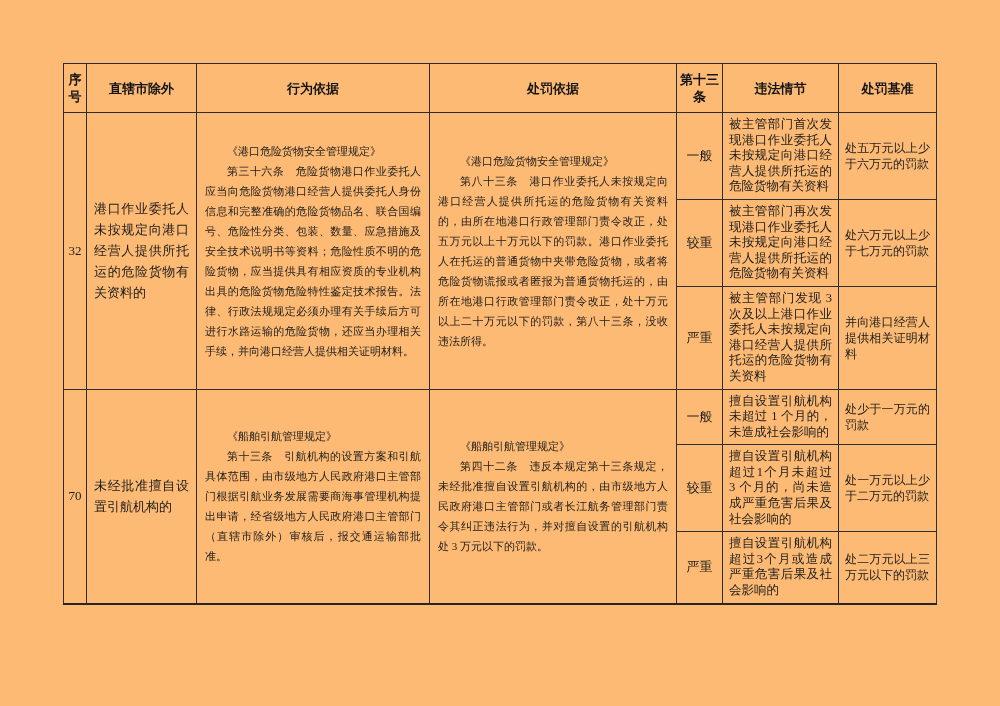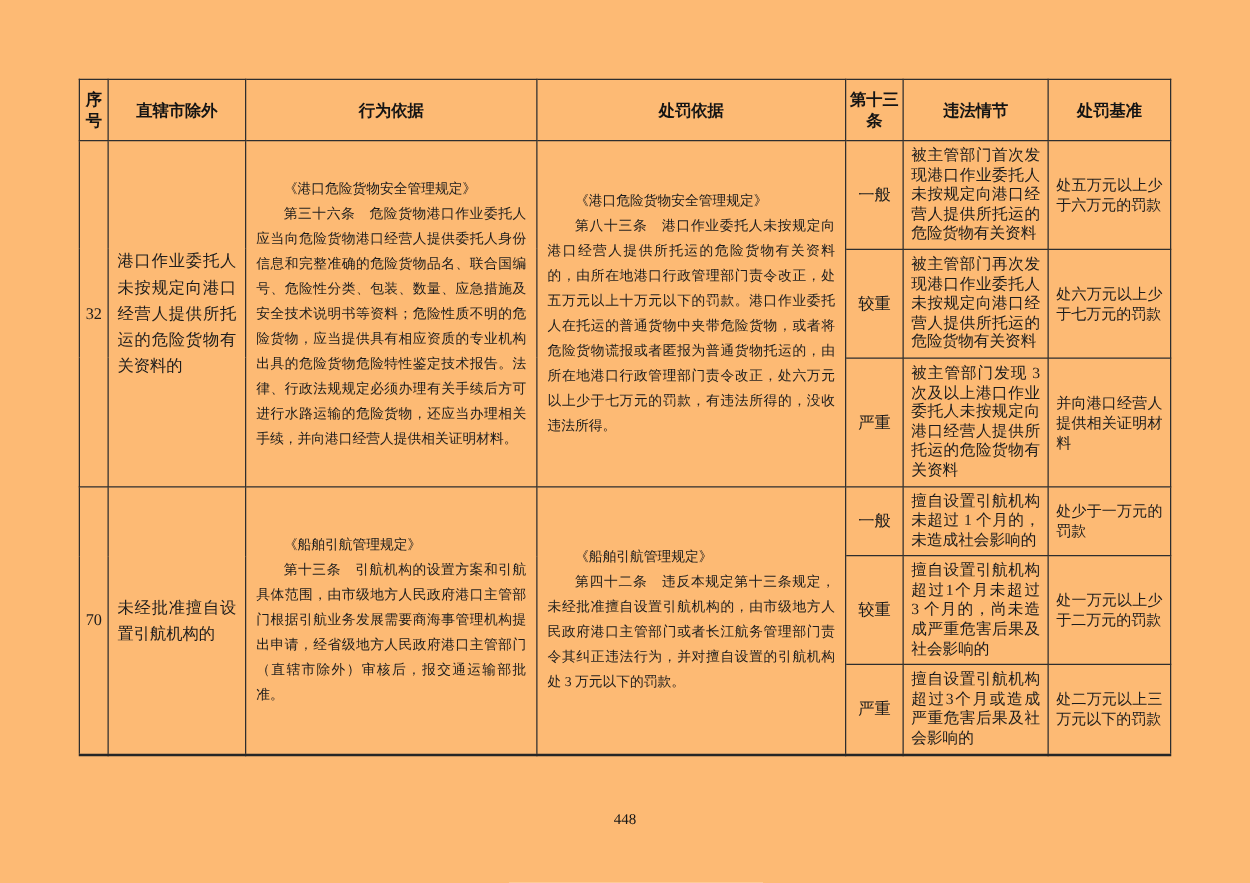--- a/index.html
+++ b/index.html
@@ -114,21 +114,21 @@
     <tbody id="table-body">
         <tr>
           <td class="cell-no" rowspan="3">32</td>
           <td class="cell-behavior" rowspan="3">港口作业委托人未按规定向港口经营人提供所托运的危险货物有关资料的</td>
           <td class="cell-basis" rowspan="3">
             <p>《港口危险货物安全管理规定》</p>
             <p>第三十六条　危险货物港口作业委托人应当向危险货物港口经营人提供委托人身份信息和完整准确的危险货物品名、联合国编号、危险性分类、包装、数量、应急措施及安全技术说明书等资料；危险性质不明的危险货物，应当提供具有相应资质的专业机构出具的危险货物危险特性鉴定技术报告。法律、行政法规规定必须办理有关手续后方可进行水路运输的危险货物，还应当办理相关手续，并向港口经营人提供相关证明材料。</p>
           </td>
           <td class="cell-basis" rowspan="3">
             <p>《港口危险货物安全管理规定》</p>
-            <p>第八十三条　港口作业委托人未按规定向港口经营人提供所托运的危险货物有关资料的，由所在地港口行政管理部门责令改正，处五万元以上十万元以下的罚款。港口作业委托人在托运的普通货物中夹带危险货物，或者将危险货物谎报或者匿报为普通货物托运的，由所在地港口行政管理部门责令改正，处六万元以上少于七万元的罚款，有违法所得的，没收违法所得。</p>
+            <p>第八十三条　港口作业委托人未按规定向港口经营人提供所托运的危险货物有关资料的，由所在地港口行政管理部门责令改正，处五万元以上十万元以下的罚款。港口作业委托人在托运的普通货物中夹带危险货物，或者将危险货物谎报或者匿报为普通货物托运的，由所在地港口行政管理部门责令改正，处十万元以上二十万元以下的罚款，第八十三条，没收违法所得。</p>
           </td>
           <td class="cell-degree">一般</td>
           <td class="cell-circ">被主管部门首次发现港口作业委托人未按规定向港口经营人提供所托运的危险货物有关资料</td>
           <td class="cell-standard">处五万元以上少于六万元的罚款</td>
         </tr>
         <tr>
           <td class="cell-degree">较重</td>
           <td class="cell-circ">被主管部门再次发现港口作业委托人未按规定向港口经营人提供所托运的危险货物有关资料</td>
           <td class="cell-standard">处六万元以上少于七万元的罚款</td>
         </tr>
@@ -158,15 +158,14 @@
           <td class="cell-standard">处一万元以上少于二万元的罚款</td>
         </tr>
         <tr>
           <td class="cell-degree">严重</td>
           <td class="cell-circ">擅自设置引航机构超过3个月或造成严重危害后果及社会影响的</td>
           <td class="cell-standard">处二万元以上三万元以下的罚款</td>
         </tr>
       </tbody>
   </table>
 
-  <div class="page-number">448</div>
 
 </div>
 
 </body></html>

